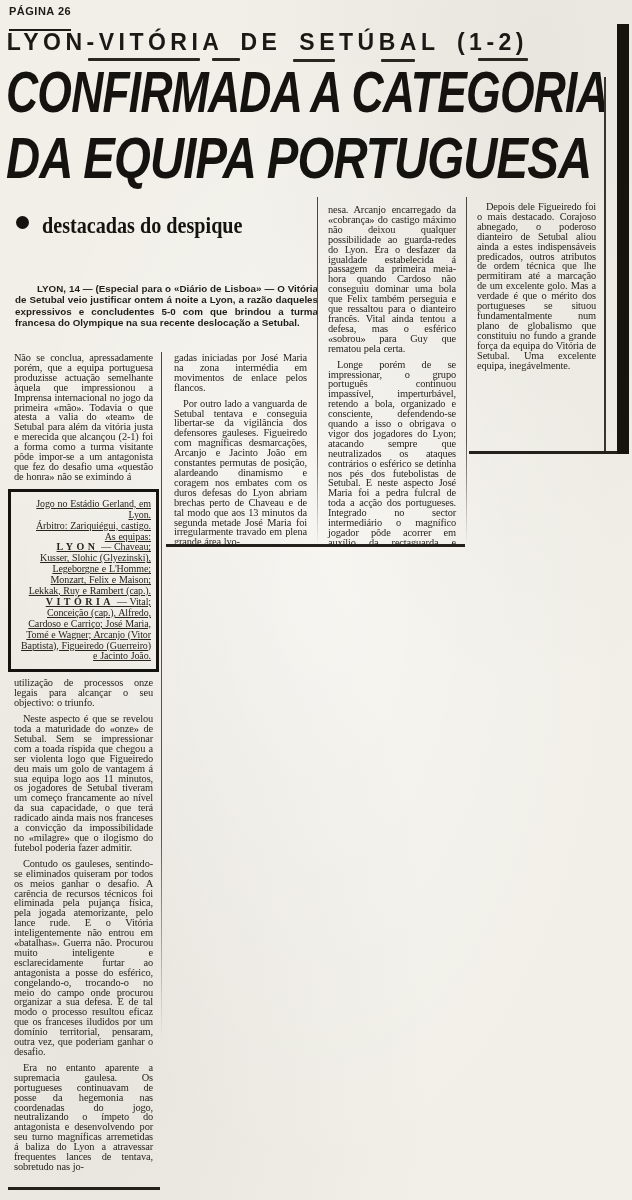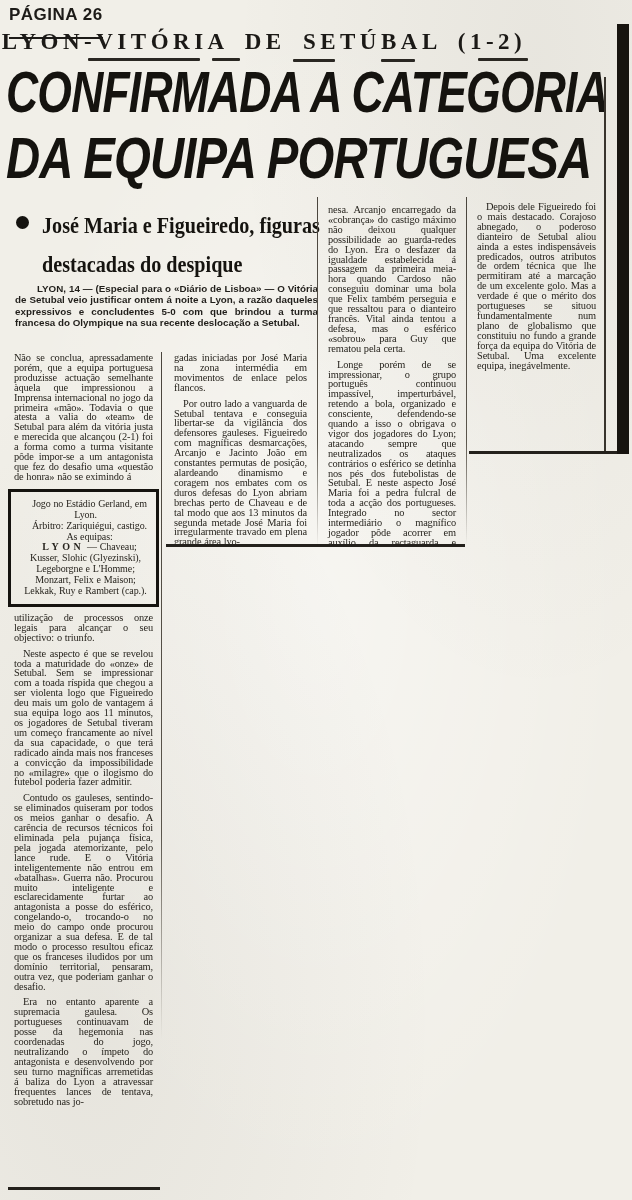--- a/index.html
+++ b/index.html
@@ -14,31 +14,31 @@
     overflow:hidden;
     font-family:"Liberation Serif", serif;
     color:#26241f;
   }
   .abs{position:absolute;}
 
   
   .page-label{
     left:9px;top:5px;
     font-family:"Liberation Sans", sans-serif;
-    font-weight:bold;font-size:17px;letter-spacing:0.5px;
+    font-weight:bold;font-size:11px;letter-spacing:0.5px;
     color:#1d1b18;
     border-bottom:2.5px solid #1d1b18;
     padding-bottom:12px;
   }
 
   
   .kicker{
     left:0;top:29px;width:528px;
-    text-align:center;
-    font-family:Liberation Serif, serif;
+    text-align:right;
+    font-family:Liberation Sans, sans-serif;
     font-weight:bold;font-size:23px;
     letter-spacing:4.5px;word-spacing:7px;
     color:#1b1916;
     white-space:nowrap;
   }
   .kicker-seg{position:absolute;background:#2a2722;height:3px;border-radius:1px;}
 
   
   .headline-line{
     left:6px;
@@ -92,21 +92,22 @@
   #col3{left:322px;top:199px;width:140px;height:346px;}
   #col4{left:471px;top:199px;width:131px;height:252px;}
 
   
   .matchbox{
     border:3.5px solid #15130f;
     margin:7px 0 6px 0;
     padding:7px 5px 7px 9px;
     font-size:10px;line-height:10.9px;
     letter-spacing:-0.1px;
-    text-align:center;
+    text-align:right;
+    text-decoration:underline;
   }
   .matchbox p{margin:0;text-indent:8px;}
   .team-name{font-weight:bold;letter-spacing:3.5px;}
 
   
   .vline{background:linear-gradient(#4a453d, #5a554c 70%, rgba(90,85,76,0));width:1px;}
   .vline-solid{background:#39342d;}
   .hrule{background:#24211c;}
   .right-bar{left:617px;top:24px;width:12px;height:430px;background:#17140f;}
 </style>
@@ -129,33 +130,33 @@
   </div>
   <div class="abs headline-line" style="top:130px;">
     <span style="transform:scaleX(0.83);">DA EQUIPA PORTUGUESA</span>
   </div>
 
   <div class="abs right-bar"></div>
   <div class="abs vline-solid" style="left:604px;top:77px;width:2px;height:377px;"></div>
 
   <div class="abs subhead">
     <span class="bullet"></span>
-    <span class="sh-line"><span>José Maria e Figueiredo, figuras</span></span>
     <span class="sh-line"><span>destacadas do despique</span></span>
   </div>
 
   <div class="abs lead">LYON, 14 — (Especial para o «Diário de Lisboa» — O Vitória de Setubal veio justificar ontem á noite a Lyon, a razão daqueles expressivos e concludentes 5-0 com que brindou a turma francesa do Olympique na sua recente deslocação a Setubal.</div>
 
   <div class="abs col" id="col1">
     <p>Não se conclua, apressadamente porém, que a equipa portuguesa produzisse actuação semelhante àquela que impressionou a Imprensa internacional no jogo da primeira «mão». Todavia o que atesta a valia do «team» de Setubal para além da vitória justa e merecida que alcançou (2-1) foi a forma como a turma visitante pôde impor-se a um antagonista que fez do desafio uma «questão de honra» não se eximindo á</p>
     <div class="matchbox">
       <p>Jogo no Estádio Gerland, em Lyon.</p>
       <p>Árbitro: Zariquiégui, castigo.</p>
       <p>As equipas:</p>
       <p><span class="team-name">LYON</span><span> — Chaveau; Kusser, Slohic (Glyezinski), Legeborgne e L'Homme; Monzart, Felix e Maison; Lekkak, Ruy e Rambert (cap.).</span></p>
+      <p><span class="team-name">VITÓRIA</span><span> — Vital; Conceição (cap.), Alfredo, Cardoso e Carriço; José Maria, Tomé e Wagner; Arcanjo (Vitor Baptista), Figueiredo (Guerreiro) e Jacinto João.</span></p>
     </div>
     <p>utilização de processos onze legais para alcançar o seu objectivo: o triunfo.</p>
     <p class="ind">Neste aspecto é que se revelou toda a maturidade do «onze» de Setubal. Sem se impressionar com a toada ríspida que chegou a ser violenta logo que Figueiredo deu mais um golo de vantagem á sua equipa logo aos 11 minutos, os jogadores de Setubal tiveram um começo francamente ao nível da sua capacidade, o que terá radicado ainda mais nos franceses a convicção da impossibilidade no «milagre» que o ilogismo do futebol poderia fazer admitir.</p>
     <p class="ind">Contudo os gauleses, sentindo-se eliminados quiseram por todos os meios ganhar o desafio. A carência de recursos técnicos foi eliminada pela pujança física, pela jogada atemorizante, pelo lance rude. E o Vitória inteligentemente não entrou em «batalhas». Guerra não. Procurou muito inteligente e esclarecidamente furtar ao antagonista a posse do esférico, congelando-o, trocando-o no meio do campo onde procurou organizar a sua defesa. E de tal modo o processo resultou eficaz que os franceses iludidos por um domínio territorial, pensaram, outra vez, que poderiam ganhar o desafio.</p>
     <p class="ind">Era no entanto aparente a supremacia gaulesa. Os portugueses continuavam de posse da hegemonia nas coordenadas do jogo, neutralizando o ímpeto do antagonista e desenvolvendo por seu turno magníficas arremetidas á baliza do Lyon a atravessar frequentes lances de tentava, sobretudo nas jo-</p>
   </div>
 
   <div class="abs col" id="col2">
     <p>gadas iniciadas por José Maria na zona intermédia em movimentos de enlace pelos flancos.</p>
     <p class="ind">Por outro lado a vanguarda de Setubal tentava e conseguia libertar-se da vigilância dos defensores gauleses. Figueiredo com magníficas desmarcações, Arcanjo e Jacinto João em constantes permutas de posição, alardeando dinamismo e coragem nos embates com os duros defesas do Lyon abriam brechas perto de Chaveau e de tal modo que aos 13 minutos da segunda metade José Maria foi irregularmente travado em plena grande área lyo-</p>

